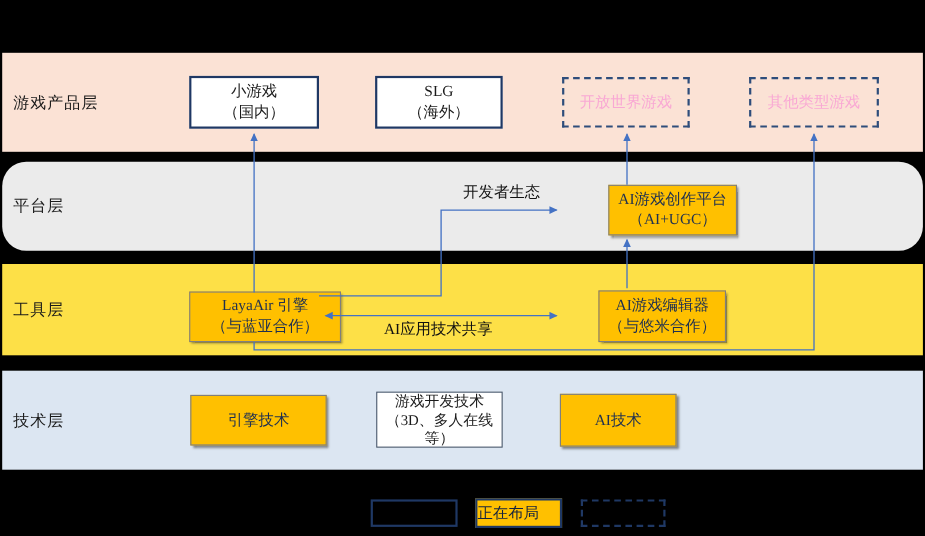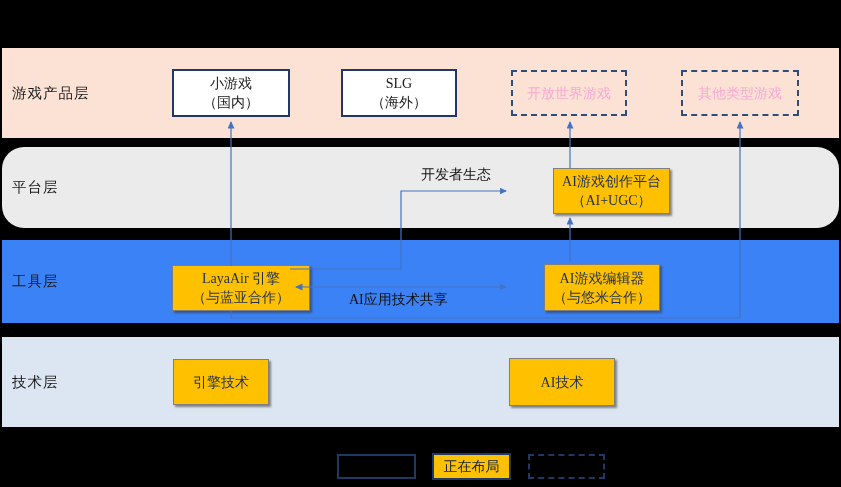--- a/index.html
+++ b/index.html
@@ -16,37 +16,37 @@
   .node span{display:block;}
   .node--solid{background:#fff;border:2px solid #1F3864;color:#1a1a1a;}
   .node--dashed{background:transparent;border:2px dashed #2E4D7B;color:#f9a8d4;}
   .node--yellow{
     background:#FFC000;border:1px solid #7F7F7F;color:#1F3050;
     box-shadow:2px 2px 2px rgba(50,50,50,0.55);
   }
   .node--thin{background:#fff;border:1px solid #44546A;color:#1a1a1a;font-size:13.5px;line-height:17px;}
   .edge-label{position:absolute;font-size:14px;color:#111;white-space:nowrap;}
   #arrows{position:absolute;left:0;top:0;pointer-events:none;}
-  .legend-box{position:absolute;box-sizing:border-box;display:flex;align-items:center;justify-content:center;}
+  .legend-box{position:absolute;box-sizing:border-box;display:flex;align-items:center;}
   .legend-box--solid{border:2px solid #1F3864;background:transparent;}
   .legend-box--yellow{border:2px solid #1F3864;background:#FFC000;font-size:14px;color:#14233f;}
   .legend-box--dashed{border:2px dashed #1F3864;background:transparent;}
 </style>
 </head>
 <body>
 
 <div id="canvas">
 
   <div class="band" style="top:48px;height:90px;background:#FBE2D5;text-align:center;">
     <span class="band-label">游戏产品层</span>
   </div>
   <div class="band" style="top:147px;height:81px;background:#EBEBEB;border-radius:22px;">
     <span class="band-label">平台层</span>
   </div>
-  <div class="band" style="top:240px;height:83px;background:#3b82f6;">
+  <div class="band" style="top:240px;height:83px;background:#fde047;">
     <span class="band-label">工具层</span>
   </div>
   <div class="band" style="top:337px;height:90px;background:#DCE6F2;align-items:center;">
     <span class="band-label">技术层</span>
   </div>
 
   <div class="node node--solid" style="left:172px;top:69px;width:118px;height:48px;">
     <span>小游戏</span>
     <span>（国内）</span>
   </div>
@@ -68,22 +68,27 @@
 
   <div class="node node--yellow" style="left:172px;top:265px;width:138px;height:46px;">
     <span>LayaAir 引擎</span>
     <span>（与蓝亚合作）</span>
   </div>
   <div class="node node--yellow" style="left:512px;top:264px;width:116px;height:47px;margin-left:32px;">
     <span>AI游戏编辑器</span>
     <span>（与悠米合作）</span>
   </div>
 
-  <div class="node node--yellow" style="left:173px;top:359px;width:96px;height:46px;align-items:center;">
+  <div class="node node--yellow" style="left:173px;top:359px;width:124px;height:46px;align-items:center;">
     <span>引擎技术</span>
+  </div>
+  <div class="node node--thin" style="left:342px;top:356px;width:115px;height:51px;">
+    <span>游戏开发技术</span>
+    <span>（3D、多人在线</span>
+    <span>等）</span>
   </div>
   <div class="node node--yellow" style="left:509px;top:358px;width:106px;height:48px;">
     <span>AI技术</span>
   </div>
 
   <span class="edge-label" style="left:421px;top:166px;">开发者生态</span>
   <span class="edge-label" style="left:349px;top:291px;">AI应用技术共享</span>
 
   <svg id="arrows" width="841" height="487" viewBox="0 0 841 487">
     <defs>

